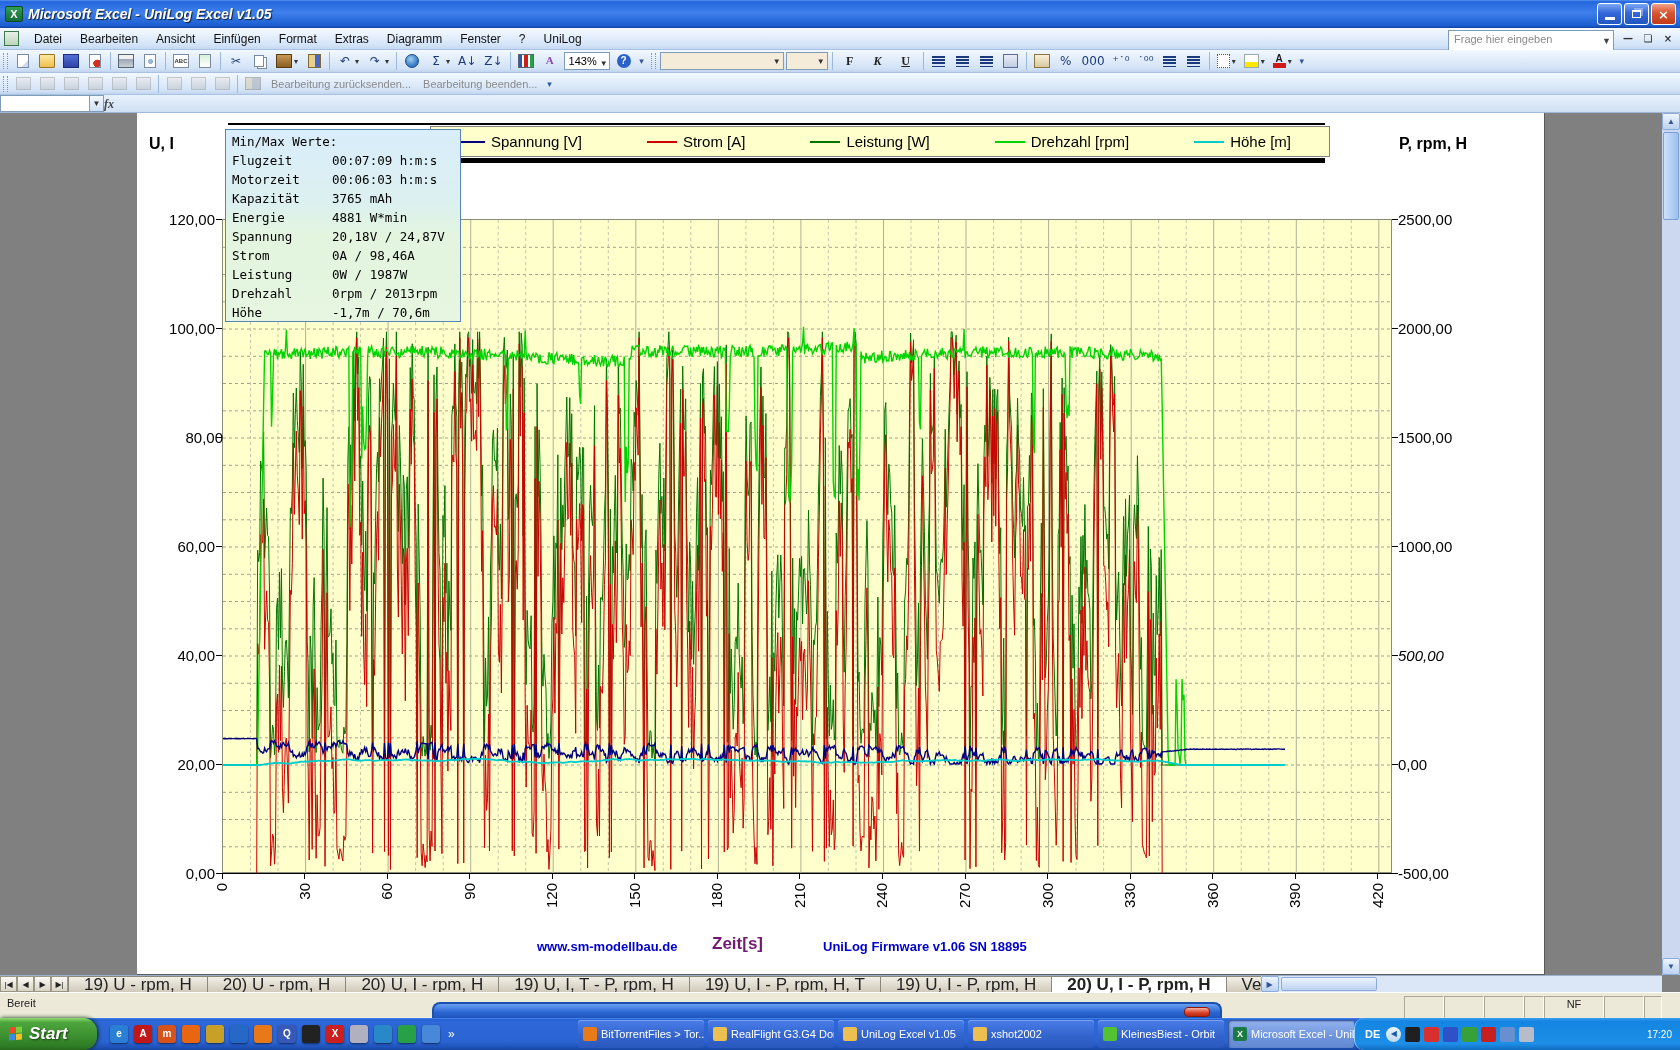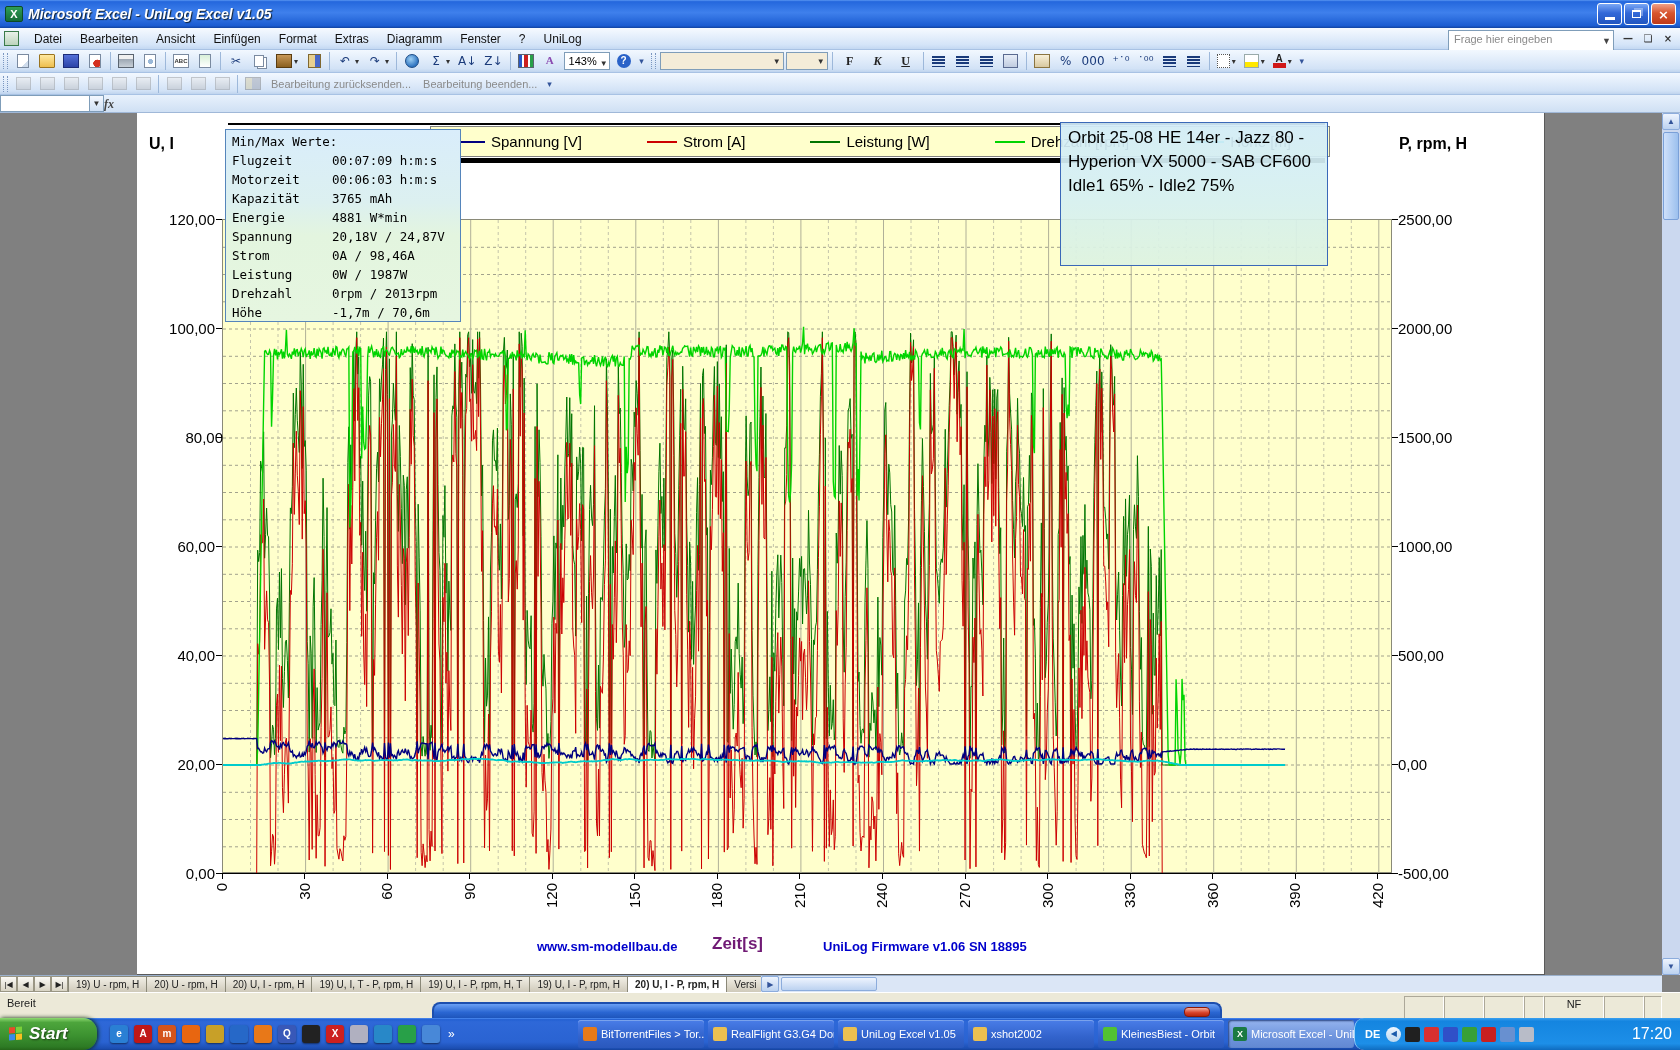--- a/index.html
+++ b/index.html
@@ -114,21 +114,21 @@
   .footer-blue{position:absolute;font:bold 13px/16px "Liberation Sans",sans-serif;color:#0000cc;}
   .footer-black{position:absolute;font:bold 17px/18px "Liberation Sans",sans-serif;color:#701a75;}
 
   
   .vscroll{position:absolute;left:1662px;top:113px;width:18px;height:862px;background:#cbd8ef;}
   .sbtn{position:absolute;left:0;width:18px;height:17px;background:linear-gradient(#eef4fe,#bcd2f0);
     border:1px solid #8cacdc;border-radius:2px;color:#33549a;font-size:8px;text-align:center;line-height:16px;}
   .vthumb{position:absolute;left:1px;top:19px;width:16px;height:88px;background:linear-gradient(90deg,#cfe0fa,#9cc0ee);border:1px solid #7aa0d8;border-radius:2px;}
   .tabrow{position:absolute;left:0;top:975px;width:1662px;height:17px;background:#e9eef7;border-top:1px solid #9ab0cc;display:flex;align-items:stretch;}
   .tabnav{width:17px;background:linear-gradient(#fbfaf6,#d8d4c4);border:1px solid #9a9684;color:#222;font-size:8px;text-align:center;line-height:15px;}
-  .tab{padding:0 7px;font-size:10px;line-height:15px;background:linear-gradient(#f2efe6,#cfcaba);border:1px solid #8a8878;border-bottom:none;margin-right:-1px;white-space:nowrap;color:#222;}
+  .tab{padding:0 15px;font-size:17px;line-height:15px;background:linear-gradient(#f2efe6,#cfcaba);border:1px solid #8a8878;border-bottom:none;margin-right:-1px;white-space:nowrap;color:#222;}
   .tab.active{background:#fff;font-weight:bold;z-index:2;}
   .tab.cut{max-width:36px;overflow:hidden;}
   .hscroll-track{flex:1;background:#dbe6f6;position:relative;}
   .hthumb{position:absolute;left:2px;top:1px;width:96px;height:14px;background:linear-gradient(#eef4fe,#bcd2f0);border:1px solid #8cacdc;border-radius:2px;}
 
   
   .statusbar{position:absolute;left:0;top:992px;width:1680px;height:26px;background:#ece9d8;border-top:1px solid #fff;font-size:11px;color:#222;}
   .stat-left{position:absolute;left:7px;top:4px;}
   .stat-cell{position:absolute;top:3px;height:33px;border:1px solid;border-color:#aca899 #fff #fff #aca899;text-align:center;line-height:15px;}
   .sliver{position:absolute;left:432px;top:1002px;width:790px;height:16px;border-radius:8px 8px 0 0;
@@ -152,21 +152,21 @@
   .taskbtn{width:126px;height:28px;border-radius:3px;background:linear-gradient(#4a7de8,#3263cc 60%,#2a58bc);
     box-shadow:inset 0 1px 0 #7aa2ec;display:flex;align-items:center;gap:4px;padding:0 5px;color:#fff;font-size:11px;white-space:nowrap;overflow:hidden;}
   .taskbtn.active{background:linear-gradient(#95b4ee,#6e94dd 60%,#6288d2);box-shadow:inset 1px 1px 2px #27427e;}
   .tico{width:14px;height:14px;border-radius:2px;flex:0 0 14px;font:bold 9px/14px "Liberation Sans",sans-serif;text-align:center;color:#fff;}
   .tray{position:absolute;right:0;top:0;width:326px;height:32px;border-radius:10px 0 0 10px;
     background:linear-gradient(180deg,#3aa0f0 0%,#1485e0 10%,#1d8fe8 80%,#0f6cc0 100%);
     border-left:1px solid #9cd2f8;display:flex;align-items:center;gap:4px;padding:0 8px 0 10px;}
   .tray .lang{color:#fff;font:bold 11px/32px "Liberation Sans",sans-serif;margin-right:2px;}
   .traychev{width:15px;height:15px;border-radius:50%;background:linear-gradient(#eef6ff,#bcd8f0);color:#1a5aaa;font-size:8px;line-height:14px;text-align:center;}
   .trayicon{width:15px;height:15px;border-radius:2px;}
-  .tray .clock{margin-left:auto;color:#fff;font-size:16px;}
+  .tray .clock{margin-left:auto;color:#fff;font-size:10px;}
 </style>
 </head>
 <body>
 
 <div id="screen">
 
   <div class="titlebar">
     <span class="xlicon">X</span>
     <span class="ttext">Microsoft Excel - UniLog Excel v1.05</span>
     <span class="winbtns">
@@ -509,25 +509,20 @@
             <div class="mmrow"><span class="k">Kapazität</span><span class="v">3765 mAh</span></div>
             <div class="mmrow"><span class="k">Energie</span><span class="v">4881 W*min</span></div>
             <div class="mmrow"><span class="k">Spannung</span><span class="v">20,18V / 24,87V</span></div>
             <div class="mmrow"><span class="k">Strom</span><span class="v">0A / 98,46A</span></div>
             <div class="mmrow"><span class="k">Leistung</span><span class="v">0W / 1987W</span></div>
             <div class="mmrow"><span class="k">Drehzahl</span><span class="v">0rpm / 2013rpm</span></div>
             <div class="mmrow"><span class="k">Höhe</span><span class="v">-1,7m / 70,6m</span></div>
           </div>
       </div>
 
-      <div class="annot">
-        <div>Orbit 25-08 HE 14er -  Jazz 80 -</div>
-        <div>Hyperion VX 5000 - SAB CF600</div>
-        <div>Idle1 65% - Idle2 75%</div>
-      </div>
 
       <div id="ticklabels">
           <div class="ylab" style="left: 6px; top: 98px;">120,00</div>
           <div class="stub" style="left: 79px; top: 106px; width: 6px; height: 1px;"></div>
           <div class="ylab" style="left: 6px; top: 207px;">100,00</div>
           <div class="stub" style="left: 79px; top: 215px; width: 6px; height: 1px;"></div>
           <div class="ylab" style="left: 14px; top: 316px;">80,00</div>
           <div class="stub" style="left: 79px; top: 324px; width: 6px; height: 1px;"></div>
           <div class="ylab" style="left: 6px; top: 425px;">60,00</div>
           <div class="stub" style="left: 79px; top: 433px; width: 6px; height: 1px;"></div>
@@ -538,21 +533,21 @@
           <div class="ylab" style="left: 6px; top: 752px;">0,00</div>
           <div class="stub" style="left: 79px; top: 760px; width: 6px; height: 1px;"></div>
           <div class="yrlab" style="left: 1261px; top: 98px;">2500,00</div>
           <div class="stub" style="left: 1255px; top: 106px; width: 6px; height: 1px;"></div>
           <div class="yrlab" style="left: 1261px; top: 207px;">2000,00</div>
           <div class="stub" style="left: 1255px; top: 215px; width: 6px; height: 1px;"></div>
           <div class="yrlab" style="left: 1261px; top: 316px;">1500,00</div>
           <div class="stub" style="left: 1255px; top: 324px; width: 6px; height: 1px;"></div>
           <div class="yrlab" style="left: 1261px; top: 425px;">1000,00</div>
           <div class="stub" style="left: 1255px; top: 433px; width: 6px; height: 1px;"></div>
-          <div class="yrlab" style="left: 1261px; top: 534px;">500,00</div>
+          <div class="yrlab" style="left: 1261px; top: 534px; font-style: italic;">500,00</div>
           <div class="stub" style="left: 1255px; top: 542px; width: 6px; height: 1px;"></div>
           <div class="yrlab" style="left: 1261px; top: 643px;">0,00</div>
           <div class="stub" style="left: 1255px; top: 651px; width: 6px; height: 1px;"></div>
           <div class="yrlab" style="left: 1261px; top: 752px;">-500,00</div>
           <div class="stub" style="left: 1255px; top: 760px; width: 6px; height: 1px;"></div>
           <div class="stub" style="left: 84.5px; top: 760px; width: 1px; height: 6px;"></div>
           <div class="xlab" style="left: 78px; top: 770px;">
             <span>0</span>
           </div>
           <div class="stub" style="left: 167.06px; top: 760px; width: 1px; height: 6px;"></div>

